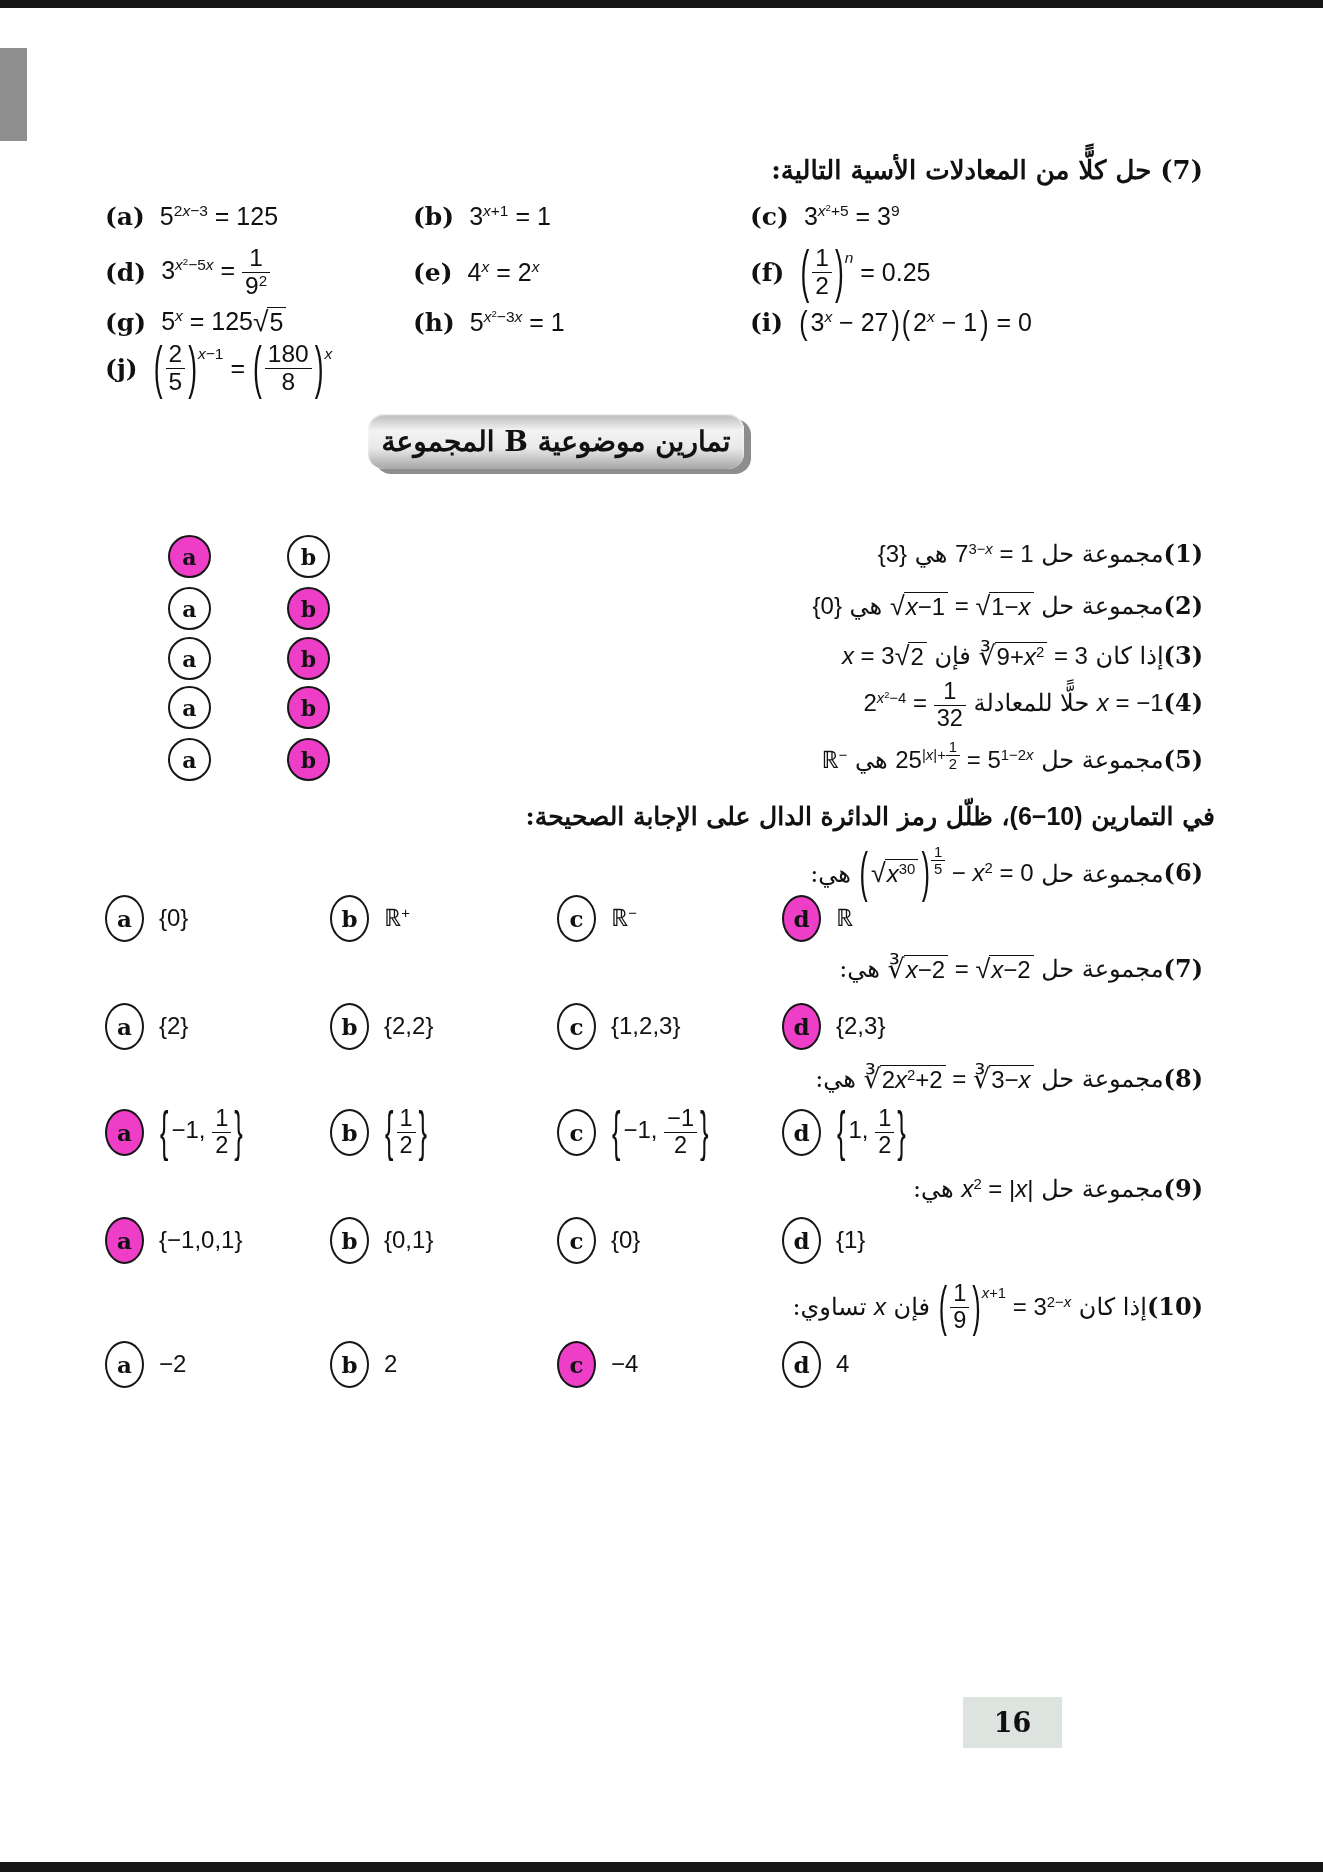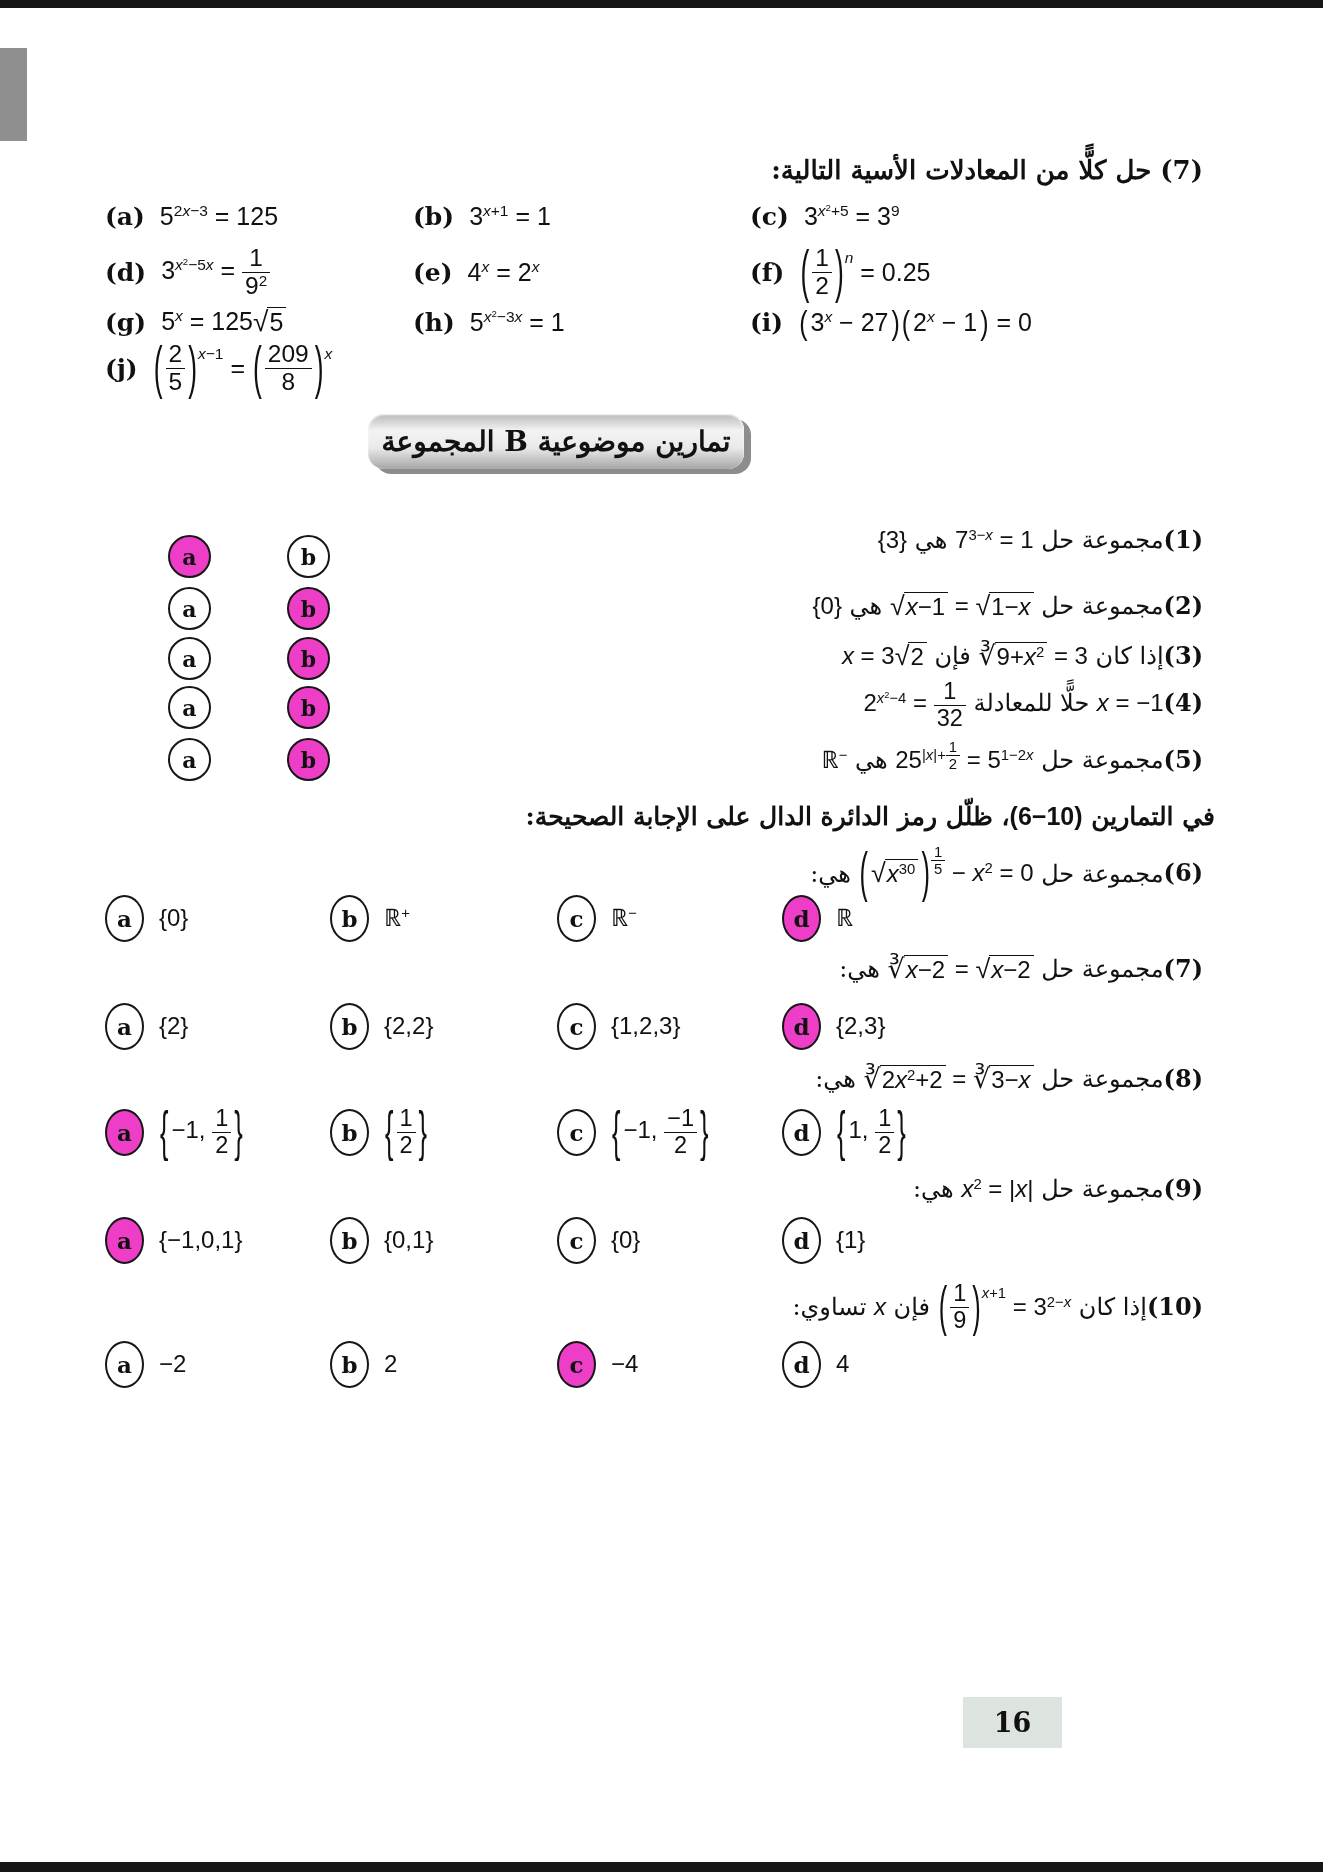--- a/index.html
+++ b/index.html
@@ -57,21 +57,21 @@
           display:flex;align-items:center;justify-content:center;}
   .banner-text{font-size:28px;font-weight:bold;}
 
   #instr1{top:486px;height:46px;}
   #instr2{top:796px;height:42px;}
   .icirc{display:inline-flex;align-items:center;justify-content:center;width:31px;height:31px;
          border:2px solid #161616;border-radius:50%;background:#fff;font-weight:bold;font-size:21px;
          margin:0 5px;vertical-align:-9px;font-family:"DejaVu Serif",serif;}
 
   
-  .tfq-1{top:519px;height:42px;text-align:center;}
+  .tfq-1{top:533px;height:42px;text-align:center;}
   .tfq-2{top:585px;height:42px;}
   .tfq-3{top:632px;height:48px;}
   .tfq-4{top:676px;height:58px;}
   .tfq-5{top:727px;height:60px;}
   .tfcircle{position:absolute;width:39px;height:39px;border:2.2px solid #161616;border-radius:50%;
             background:#fff;display:flex;align-items:center;justify-content:center;
             font-weight:bold;font-size:22px;font-family:"DejaVu Serif",serif;}
   .tfc-a{left:168px;} .tfc-b{left:287px;}
   .tfc-row1{top:535px;} .tfc-row2{top:587px;} .tfc-row3{top:637px;} .tfc-row4{top:686px;} .tfc-row5{top:738px;}
 
@@ -166,21 +166,21 @@
           </span> = 0</span>
       </div>
       <div class="eq-item pos-j">
         <span class="eqlbl">(j)</span>
         <span class="math" dir="ltr"><span class="pg tall">
             <span class="po">(</span>
             <span class="pi"><span class="frac"><span class="fn">2</span><span class="fd">5</span></span></span>
             <span class="pc">)</span>
           </span><sup><i>x</i>−1</sup> = <span class="pg tall">
             <span class="po">(</span>
-            <span class="pi"><span class="frac"><span class="fn">209</span><span class="fd">8</span></span></span>
+            <span class="pi"><span class="frac"><span class="fn">180</span><span class="fd">8</span></span></span>
             <span class="pc">)</span>
           </span><sup><i>x</i></sup></span>
       </div>
     </div>
 
   <div class="banner">
     <span class="banner-text">المجموعة B تمارين موضوعية</span>
   </div>
 
   <div id="tf-block">

